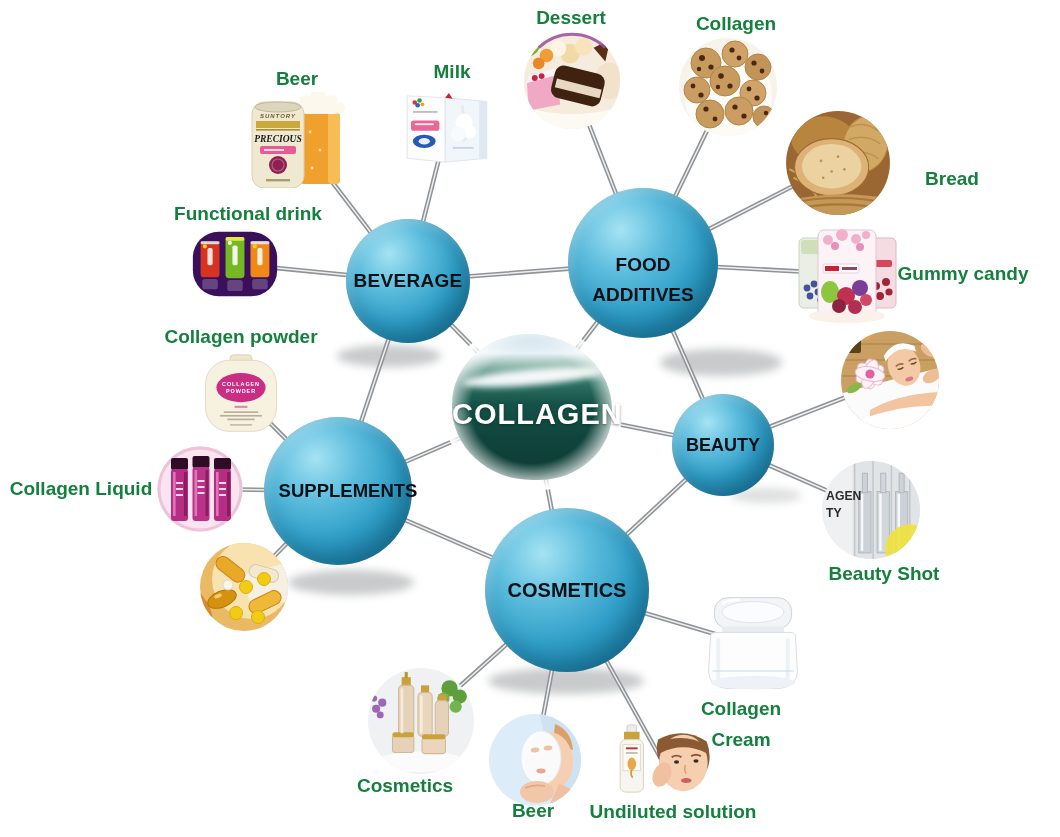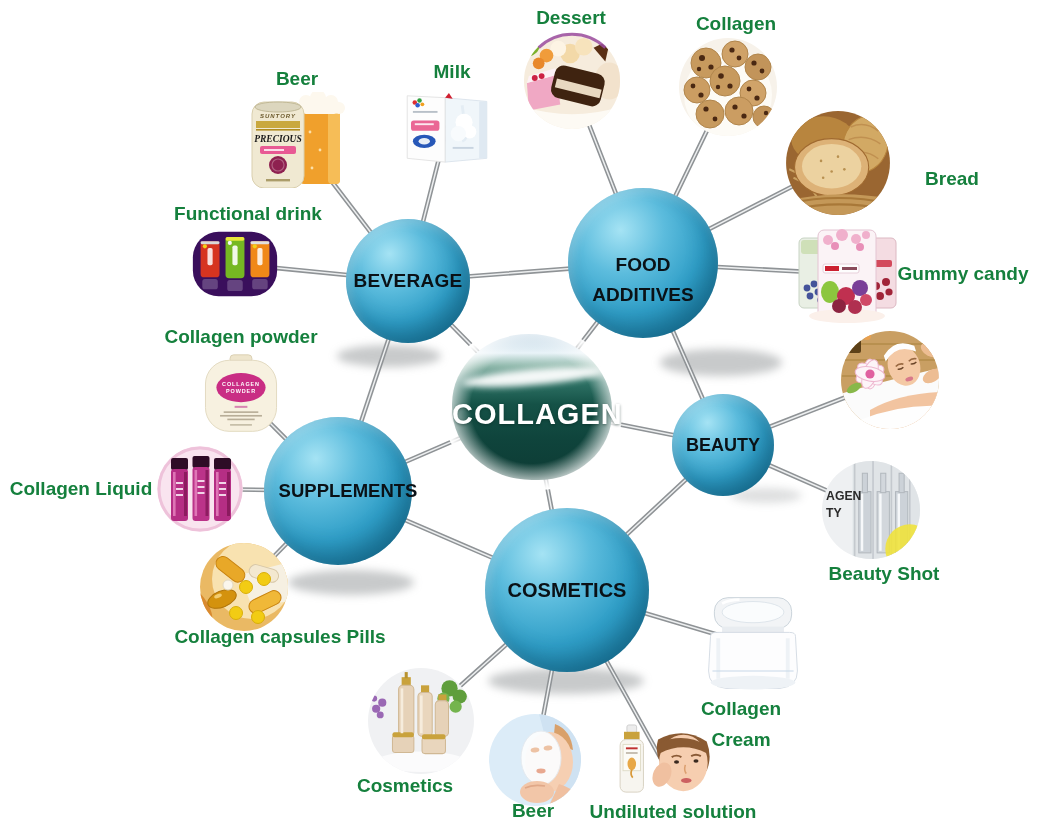--- a/index.html
+++ b/index.html
@@ -585,19 +585,18 @@
   <div class="label" style="left:571px;top:7px;">Dessert</div>
   <div class="label" style="left:736px;top:13px;">Collagen</div>
   <div class="label" style="left:452px;top:61px;">Milk</div>
   <div class="label" style="left:297px;top:68px;">Beer</div>
   <div class="label" style="left:952px;top:136px;margin-top:32px;">Bread</div>
   <div class="label" style="left:248px;top:203px;">Functional drink</div>
   <div class="label" style="left:963px;top:263px;">Gummy candy</div>
   <div class="label" style="left:241px;top:326px;">Collagen powder</div>
   <div class="label" style="left:81px;top:478px;">Collagen Liquid</div>
   <div class="label" style="left:884px;top:563px;">Beauty Shot</div>
-  <div class="label" style="left:280px;top:626px;">Collagen capsules Pills</div>
   <div class="label wrap2" style="left:741px;top:693px;">Collagen Cream</div>
   <div class="label" style="left:405px;top:775px;">Cosmetics</div>
   <div class="label" style="left:533px;top:800px;">Beer</div>
   <div class="label" style="left:673px;top:801px;">Undiluted solution</div>
 
 </div>
 
 </body></html>

